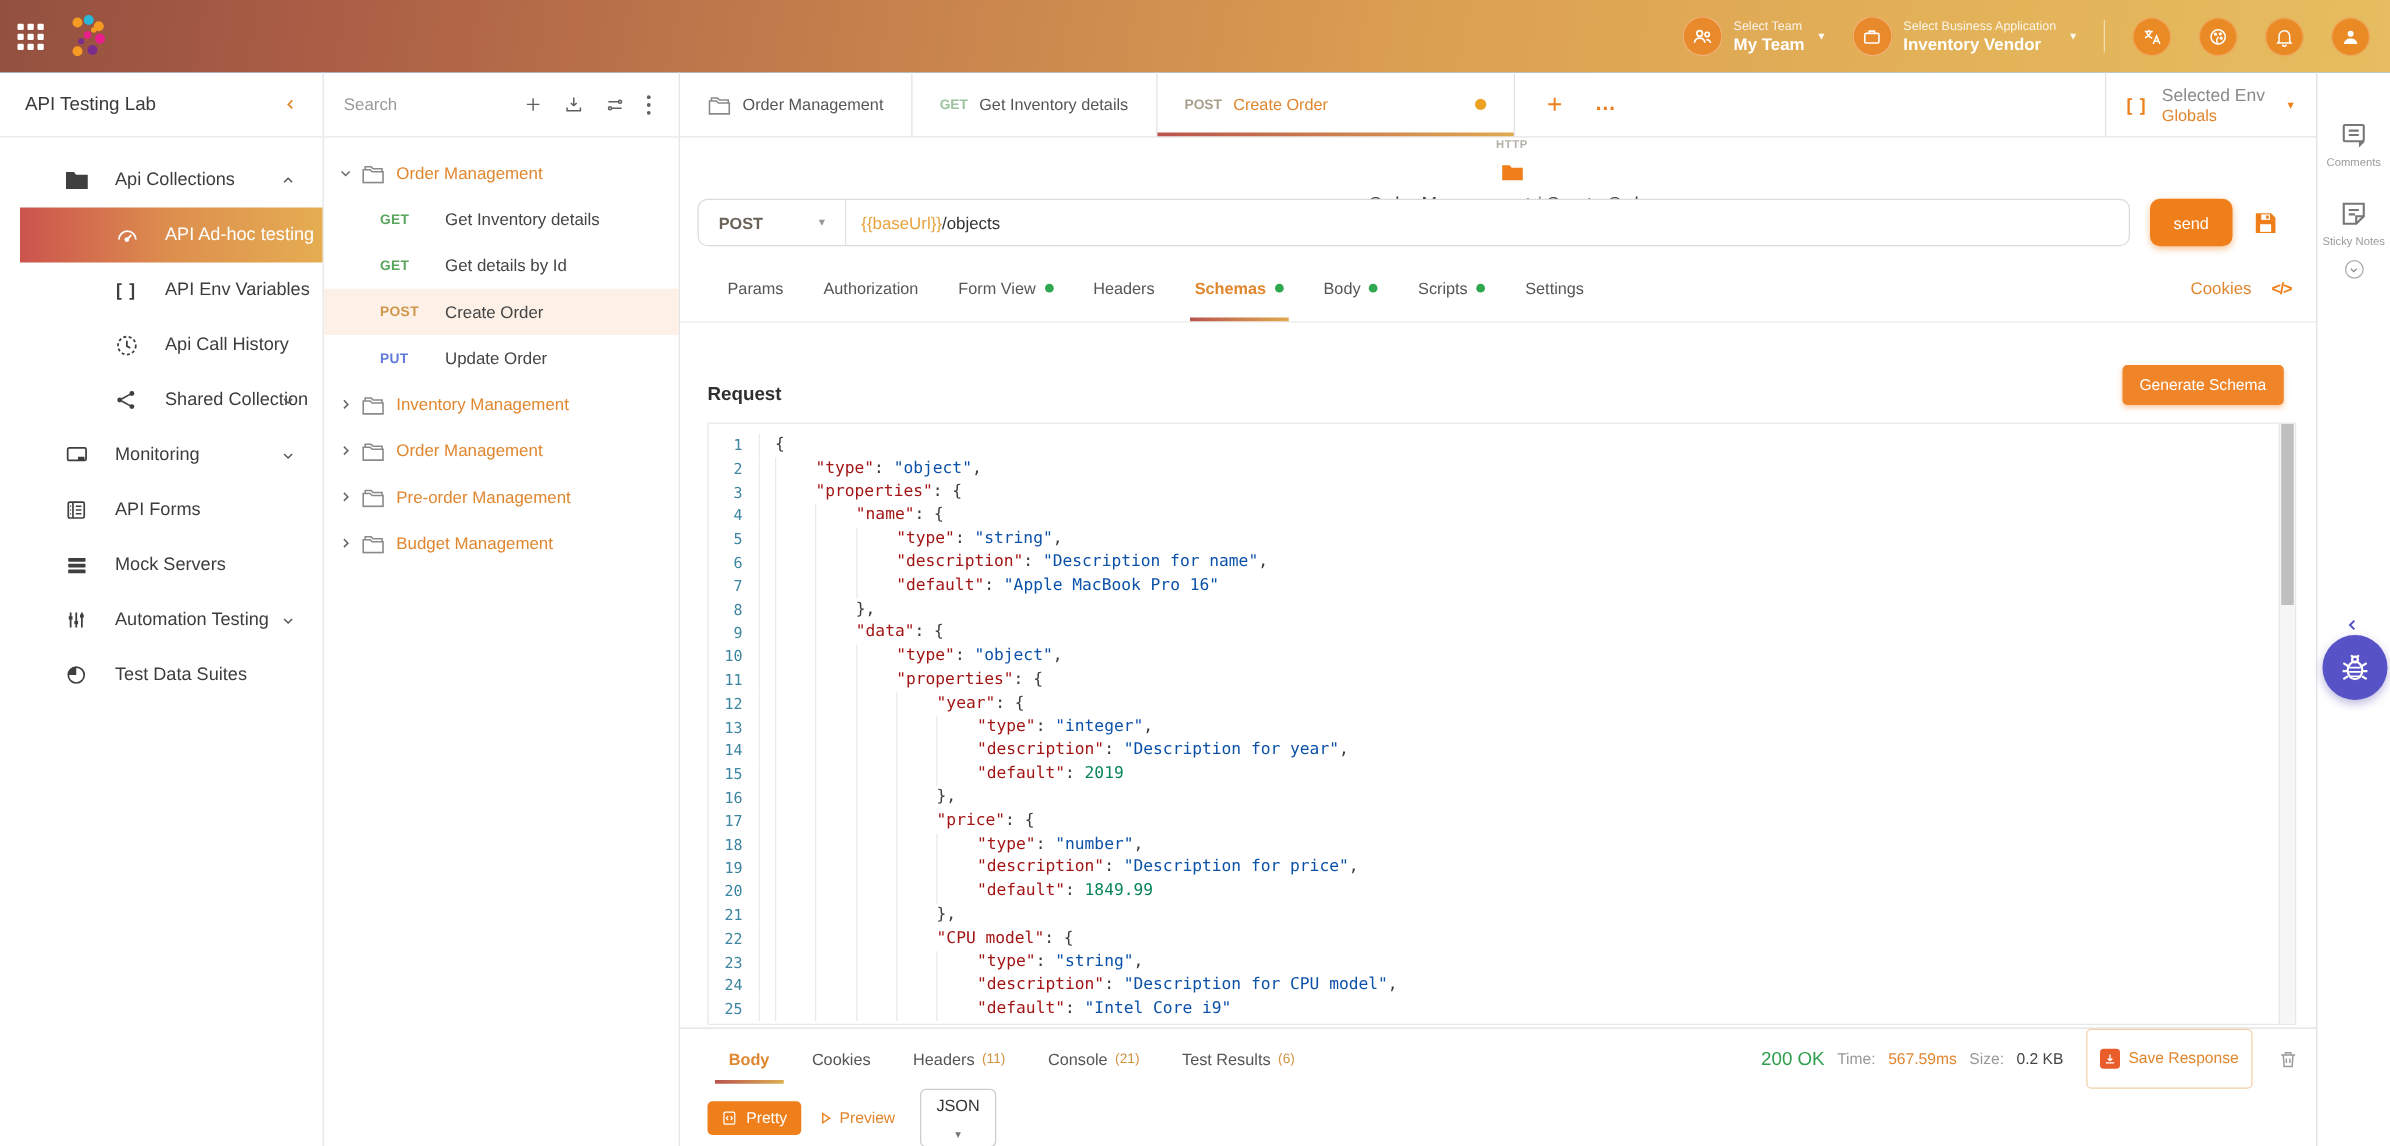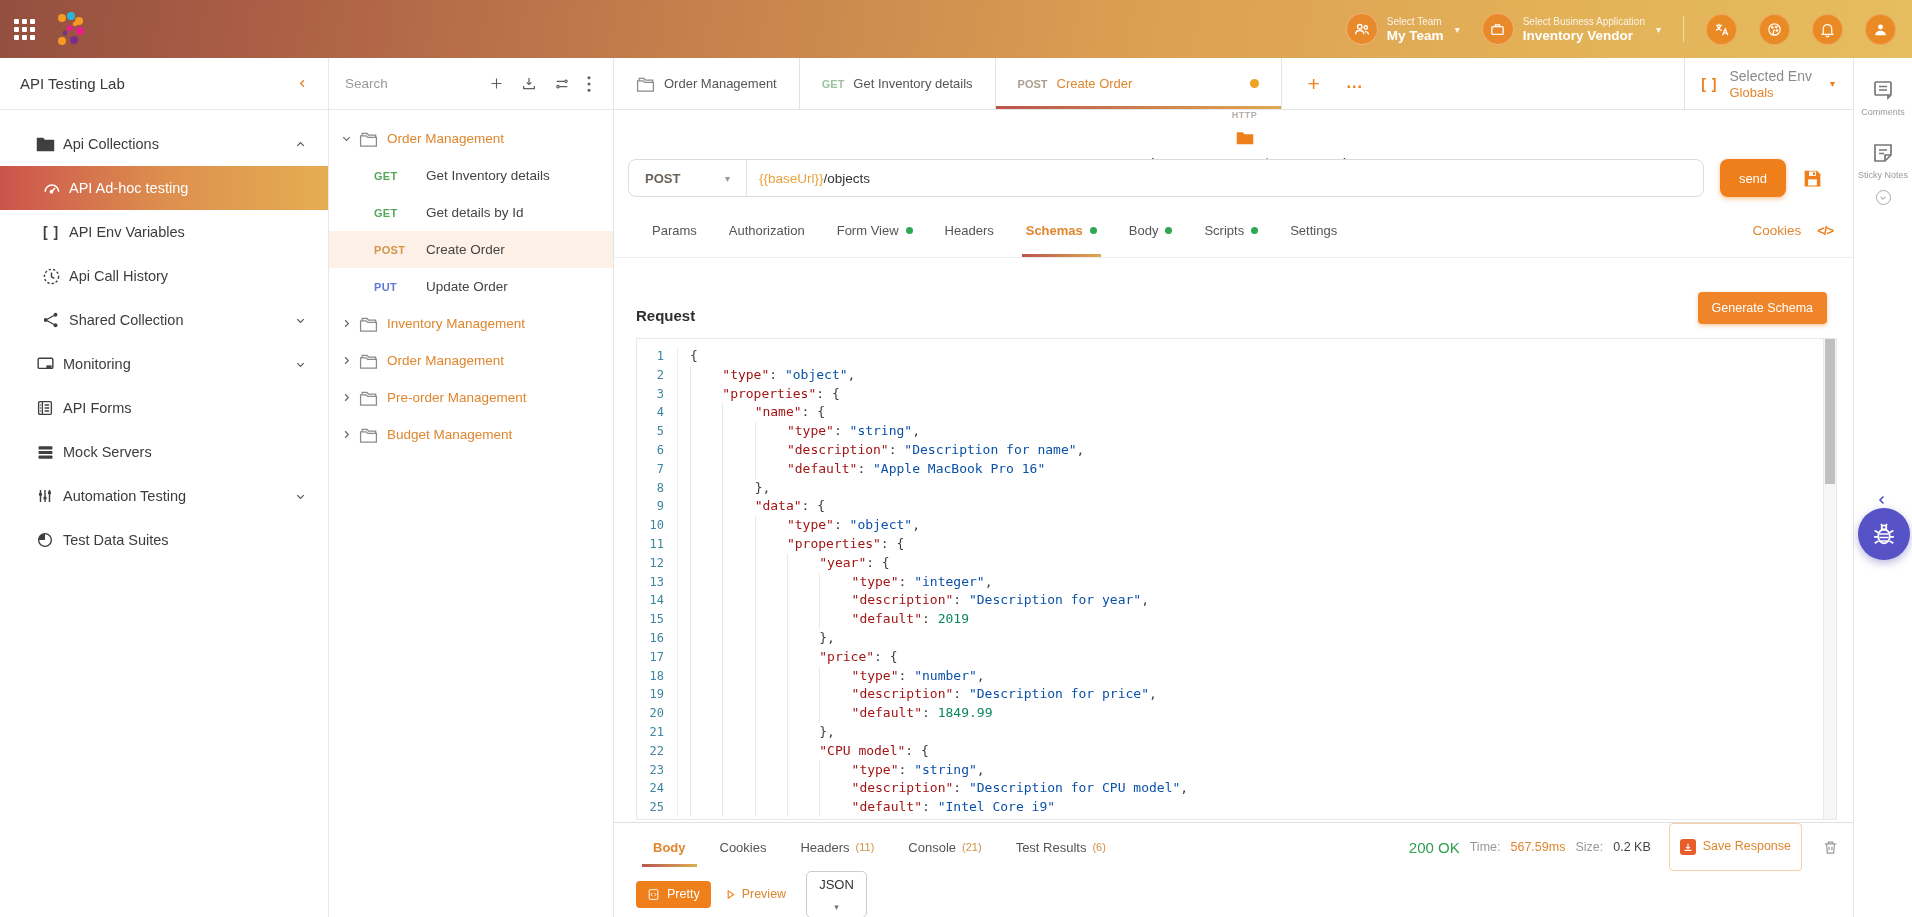--- a/index.html
+++ b/index.html
@@ -20,27 +20,27 @@
   .sel-caret { color:rgba(255,255,255,.9); font-size:10px; margin-left:2px; }
   .top-divider { width:1px; height:26px; background:rgba(255,255,255,.5); }
   .circle-btn { width:31px; height:31px; border-radius:50%; background:#ea8a25; box-shadow:inset 0 0 0 1px rgba(255,255,255,.25); display:flex; align-items:center; justify-content:center; cursor:pointer; }
   .ic svg { display:block; }
 
   
   .app { display:flex; height:859px; }
   .panel-head { height:52px; border-bottom:1px solid #e8e8e8; display:flex; align-items:center; }
 
   
-  .leftnav { width:329px; border-right:1px solid #e8e8e8; background:#fff; flex:none; }
+  .leftnav { width:259px; border-right:1px solid #e8e8e8; background:#fff; flex:none; }
   .leftnav .panel-head { padding:0 20px; justify-content:space-between; }
   .leftnav-title { font-size:15px; color:#3a3a3a; }
   .collapse-ic { color:#e0862e; }
   .nav-list { padding-top:12px; }
-  .nav-item { height:44px; display:flex; align-items:center; gap:7px; padding-left:34px; cursor:pointer; color:#3c3c3c; position:relative; }
-  .nav-item.sub { padding-left:40px; }
+  .nav-item { height:44px; display:flex; align-items:center; gap:20px; padding-left:34px; cursor:pointer; color:#3c3c3c; position:relative;margin-left:16px; }
+  .nav-item.sub { padding-left:74px; }
   .nav-item .lbl { font-size:14.5px; }
   .nav-item .chev { position:absolute; right:22px; color:#555; }
   .nav-item.selected { background:linear-gradient(90deg,#cb544d,#dd8f4e,#e5ad52); color:#fff; }
   .nav-item.selected .lbl { color:#fff; }
   .nav-ic { width:22px; display:flex; justify-content:center; color:#3f3f3f; }
   .nav-item.selected .nav-ic { color:#fff; }
   .brk { font-weight:bold; font-size:14px; letter-spacing:1px; }
 
   
   .treepanel { width:285px; border-right:1px solid #e5e5e5; background:#fff; flex:none; }
@@ -138,21 +138,21 @@
   .save-resp .sr-lbl { color:#e0862e; font-size:12.5px; }
   .trash { color:#9a9a9a; cursor:pointer; display:flex; margin-left:10px; }
   .fctrl { height:46px; display:flex; align-items:center; gap:14px; padding-left:22px; }
   .pretty-btn { display:flex; align-items:center; gap:7px; background:#ee7f1b; border:none; border-radius:4px; color:#fff; font-size:12.5px; height:27px; padding:0 11px; cursor:pointer; font-family:"Liberation Sans",sans-serif; }
   .preview-btn { display:flex; align-items:center; gap:6px; background:none; border:none; color:#e0862e; font-size:12.5px; cursor:pointer; font-family:"Liberation Sans",sans-serif; }
   .json-dd { display:flex; align-items:center; gap:10px; border:1px solid #ccc; border-radius:5px; padding:5px 12px; cursor:pointer; margin-left:6px;flex-direction:column; }
   .json-dd .jlbl { font-size:13px; color:#333; }
   .json-dd .jcaret { color:#777; font-size:9px; }
 
   
-  .rightrail { width:59px; border-left:1px solid #e6e6e6; background:#fff; flex:none; display:flex; flex-direction:column; align-items:center; padding-top:20px; gap:4px; }
+  .rightrail { width:59px; border-left:1px solid #e6e6e6; background:#fff; flex:none; display:flex; flex-direction:column; align-items:center; padding-top:38px; gap:4px; }
   .rail-item { display:flex; flex-direction:column; align-items:center; gap:5px; cursor:pointer; margin-bottom:20px; }
   .rail-item .ric { color:#777; }
   .rail-item .rlbl { font-size:9px; color:#9a9a9a; }
   .rail-chev-circle { width:15px; height:15px; border-radius:50%; border:1px solid #aaa; color:#888; display:flex; align-items:center; justify-content:center; margin-top:-14px; cursor:pointer; }
 
   .float-collapse { position:absolute; top:494px; right:24px; color:#5752c5; z-index:5; cursor:pointer; }
   .bug-fab { position:absolute; top:508px; right:2px; width:52px; height:52px; border-radius:50%; background:#5752c5; display:flex; align-items:center; justify-content:center; box-shadow:0 3px 8px rgba(60,50,160,.35); cursor:pointer; z-index:4; }
 </style>
 </head>
 <body>

